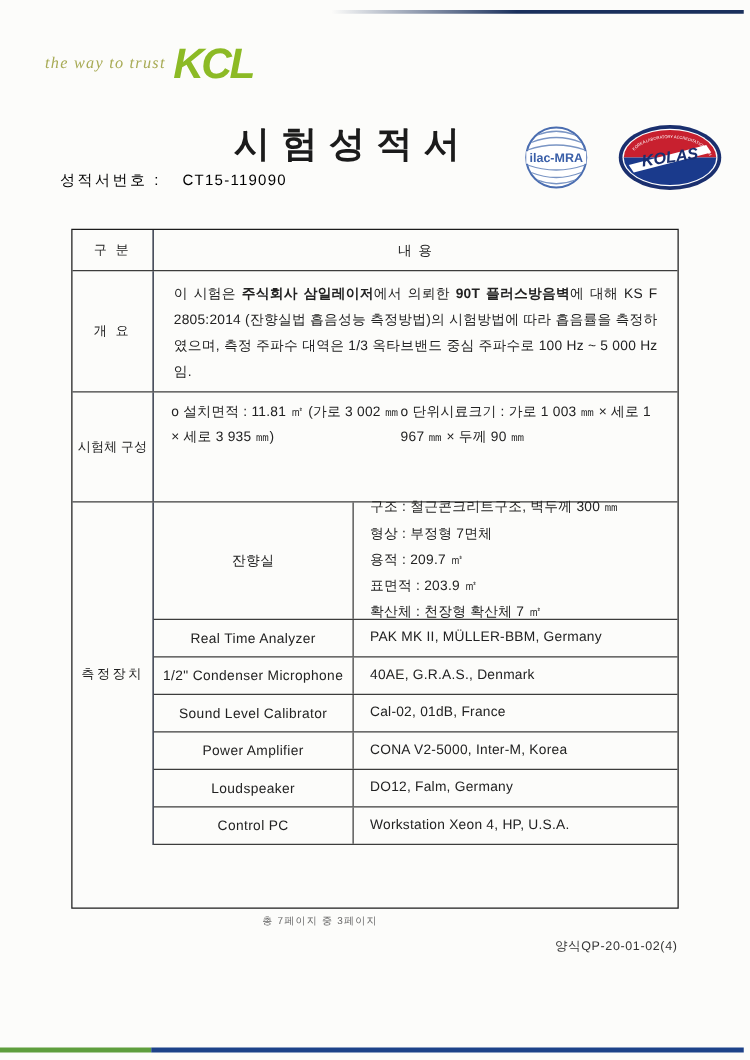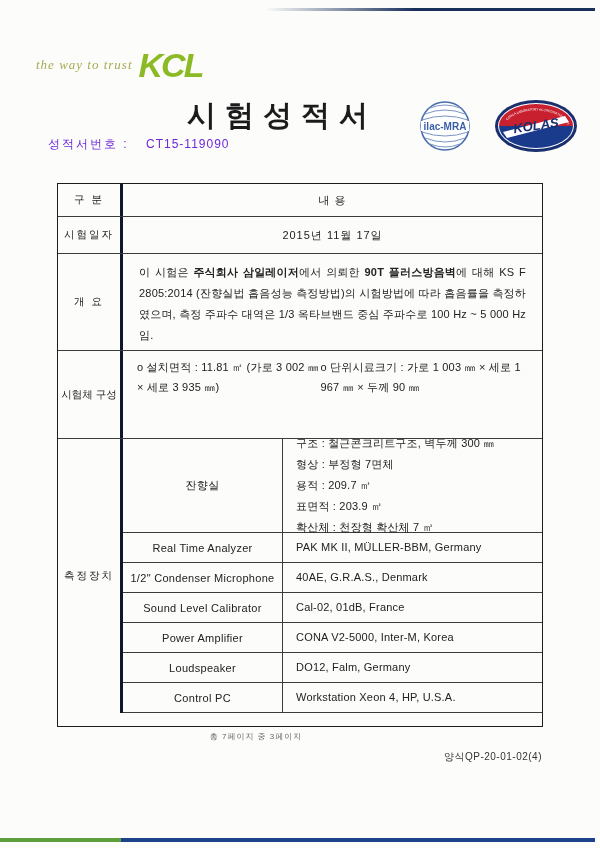--- a/index.html
+++ b/index.html
@@ -5,39 +5,39 @@
   html,body{margin:0;padding:0;background:#e8e8e8;}
   .page{
     position:relative; width:600px; height:848px; margin:0 auto;
     background:#fcfcfa; overflow:hidden;
     font-family:"Liberation Sans", sans-serif; color:#222;
   }
   
   .top-rule{position:absolute; top:8px; left:265px; width:330px; height:3px;
     background:linear-gradient(to right, rgba(26,48,92,0), #1a305c 45%);}
   
-  .brand{position:absolute; top:46px; left:36px; white-space:nowrap;}
+  .brand{position:absolute; top:32px; left:36px; white-space:nowrap;}
   .brand .tagline{font-family:"Liberation Serif", serif; font-style:italic;
     font-size:13px; color:#a8ab55; letter-spacing:1px; position:relative; top:-8px;}
   .brand .kcl{font-size:34px; font-weight:bold; font-style:italic;
     color:#8cba25; letter-spacing:-2px; margin-left:6px;}
   
   .title{position:absolute; top:96px; left:0; width:564px; text-align:center;
     font-size:29px; font-weight:bold; letter-spacing:9px; color:#1b1b1b;}
   
   .logos{position:absolute; top:98px; left:418px; display:flex; align-items:center; gap:21px;}
   
-  .report-no{position:absolute; top:136px; left:48px; font-size:12px; color:#6d28d9;}
+  .report-no{position:absolute; top:136px; left:48px; font-size:12px; color:#000000;}
   .report-no .lbl{letter-spacing:2px;}
   .report-no .val{margin-left:14px; letter-spacing:1px;}
   
   .frame{position:absolute; left:57px; top:183px; width:486px; height:544px;
     border:1.5px solid #1c1c1c; box-sizing:border-box; background:transparent;}
   .trow{display:flex; border-bottom:1px solid #3c3c3c; box-sizing:border-box;}
-  .c1{width:65px; min-width:65px; border-right:3px solid #0f172a; box-sizing:border-box;
+  .c1{width:65px; min-width:65px; border-right:1px solid #0f172a; box-sizing:border-box;
     display:flex; align-items:center; justify-content:center; text-align:center;
     font-size:10.5px; letter-spacing:2px; color:#222; white-space:nowrap;}
   .c1.tight{letter-spacing:0;}
   .c2{flex:1; box-sizing:border-box; font-size:11px; color:#222;}
   .center{display:flex; align-items:center; justify-content:center; letter-spacing:1px;}
   .h33{height:33px;} .h37{height:37px;} .h97{height:97px;} .h88{height:88px;} .h274{height:274px; border-bottom:none;}
   .para{padding:8px 16px; line-height:1.9; text-align:justify; letter-spacing:0.2px;}
   .para b{font-weight:bold;}
   .linesbox{display:flex; flex-direction:row; justify-content:center; padding:6px 14px; line-height:1.85; letter-spacing:0.2px;}
   .equipcol{display:flex; flex-direction:column;}
@@ -98,24 +98,20 @@
     <span class="val">CT15-119090</span>
   </div>
 
   <div class="frame">
 
     <div class="trow h33">
       <div class="c1">구 분</div>
       <div class="c2 center">내    용</div>
     </div>
 
-    <div class="trow h37">
-      <div class="c1">시험일자</div>
-      <div class="c2 center">2015년 11월 17일</div>
-    </div>
 
     <div class="trow h97">
       <div class="c1">개  요</div>
       <div class="c2 para">
         <span>이 시험은 </span><b>주식회사 삼일레이저</b><span>에서 의뢰한 </span><b>90T 플러스방음벽</b><span>에 대해 KS F 2805:2014 (잔향실법 흡음성능 측정방법)의 시험방법에 따라 흡음률을 측정하였으며, 측정 주파수 대역은 1/3 옥타브밴드 중심 주파수로 100 Hz ~ 5 000 Hz 임.</span>
       </div>
     </div>
 
     <div class="trow h88">
       <div class="c1 tight">시험체 구성</div>

